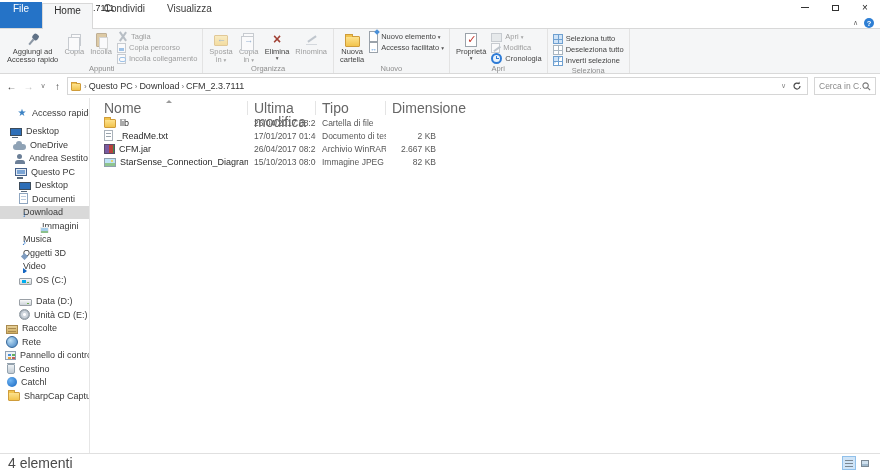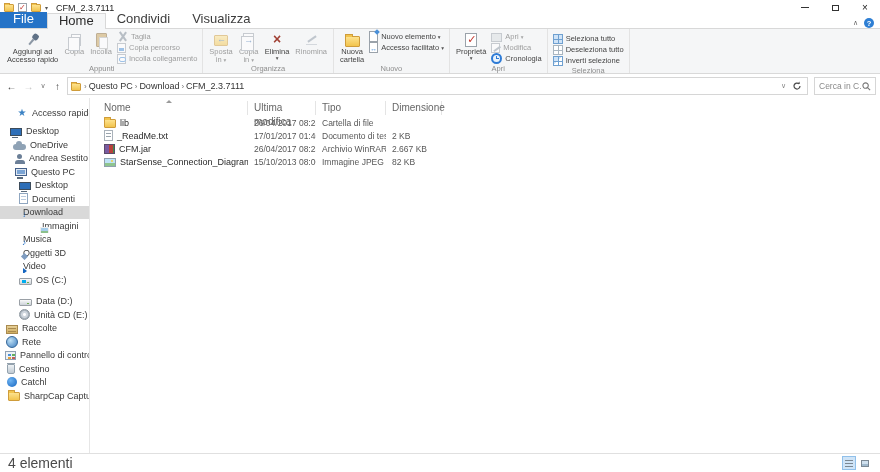--- a/index.html
+++ b/index.html
@@ -10,21 +10,21 @@
   .titlebar{height:15px;display:flex;align-items:center;background:#fff;padding-left:4px;flex:none}
   .qat{display:flex;align-items:center;gap:4px}
   .title-text{margin-left:8px;font-size:9px;color:#222;white-space:nowrap}
   .win-controls{margin-left:auto;display:flex;height:100%}
   .win-btn{width:30px;height:100%;display:flex;align-items:center;justify-content:center;color:#222;font-size:10px}
   .glyph-min{width:8px;height:1px;background:#333}
   .glyph-max{width:7px;height:6px;border:1px solid #333}
 
   
   .tabrow{height:13px;display:flex;align-items:flex-end;background:#fff;position:relative;flex:none}
-  .tab{padding:0 11px;height:16px;line-height:13px;font-size:13px;color:#3c3c3c;white-space:nowrap}
+  .tab{padding:0 11px;height:26px;line-height:13px;font-size:10px;color:#3c3c3c;white-space:nowrap}
   .tab-file{background:#2573c7;color:#fff;padding:0 13px}
   .tab.active{background:#f5f6f7;border:1px solid #d8d8d8;border-bottom:none;margin-bottom:-1px;position:relative;z-index:3;color:#2b2b2b}
   .tabrow-right{margin-left:auto;display:flex;align-items:center;gap:6px;padding-right:6px}
   .collapse-caret{font-size:7px;color:#666;line-height:10px}
   .help-circle{width:10px;height:10px;border-radius:50%;background:#2e7fd4;color:#fff;font-size:7.5px;font-weight:bold;display:flex;align-items:center;justify-content:center}
 
   
   .ribbon{height:46px;background:#f5f6f7;border-top:1px solid #d8d8d8;border-bottom:1px solid #d9d9d9;display:flex;align-items:stretch;padding:0 1px;flex:none}
   .rgroup{display:flex;flex-direction:column;border-right:1px solid #e3e3e3;padding:1px 3px 0}
   .rgroup-content{display:flex;align-items:flex-start;flex:1}
@@ -50,29 +50,29 @@
   .search-box{width:62px;height:18px;border:1px solid #d6d6d6;display:flex;align-items:center;padding:0 4px;margin-left:4px;background:#fff}
   .search-text{color:#8a8a8a;font-size:8.5px;white-space:nowrap;overflow:hidden;flex:1}
 
   
   .main{flex:1;display:flex;overflow:hidden}
   .sidebar{width:90px;flex:none;border-right:1px solid #e6e6e6;padding-top:8px;overflow:hidden}
   .side-item{height:13.5px;display:flex;align-items:center;gap:4px;white-space:nowrap;overflow:hidden;font-size:9px;color:#3a3a3a}
   .side-item.selected{background:#d9d9d9}
   .side-item.gap{margin-top:5px}
   .content{flex:1;position:relative;padding:2px 0 0 0}
-  .list-header{display:grid;grid-template-columns:150px 68px 70px 56px;padding-left:8px;height:16px;align-items:center;position:relative;color:#666;font-size:10px}
+  .list-header{display:grid;grid-template-columns:150px 68px 70px 56px;padding-left:8px;height:16px;align-items:center;position:relative;color:#666;font-size:14px}
   .hcell{border-right:1px solid #e4e4e4;height:14px;line-height:14px;padding-left:6px}
   .hcell:first-child{padding-left:6px}
   .hcell.num{text-align:right;padding-right:6px}
   .sort-caret{position:absolute;top:0px;left:76px;width:0;height:0;border-left:3px solid transparent;border-right:3px solid transparent;border-bottom:3px solid #9a9a9a}
   .file-row{display:grid;grid-template-columns:150px 68px 70px 56px;padding-left:8px;height:13px;align-items:center;font-size:9px}
   .fcell{white-space:nowrap;overflow:hidden;padding-left:6px;color:#575757;font-size:8.5px}
   .fcell.name{display:flex;align-items:center;gap:4px;color:#2b2b2b;font-size:9px}
-  .fcell.num{text-align:left;padding-right:6px}
+  .fcell.num{text-align:right;padding-right:6px}
 
   
   .statusbar{height:19px;border-top:1px solid #e0e0e0;display:flex;align-items:center;padding:0 8px;font-size:14px;color:#4a4a4a;flex:none}
   .view-toggles{margin-left:auto;display:flex;gap:2px}
   .view-btn{width:14px;height:14px;display:flex;align-items:center;justify-content:center;border:1px solid transparent}
   .view-btn.on{background:#cfe4f7;border-color:#90c0ea}
   .vb-details{width:8px;height:7px;background:repeating-linear-gradient(#7b8893 0 1px,transparent 1px 3px)}
   .vb-thumbs{width:8px;height:7px;border:1px solid #7b8893;background:linear-gradient(#cfe0ee 50%,#9fb8cc 50%)}
 
   

